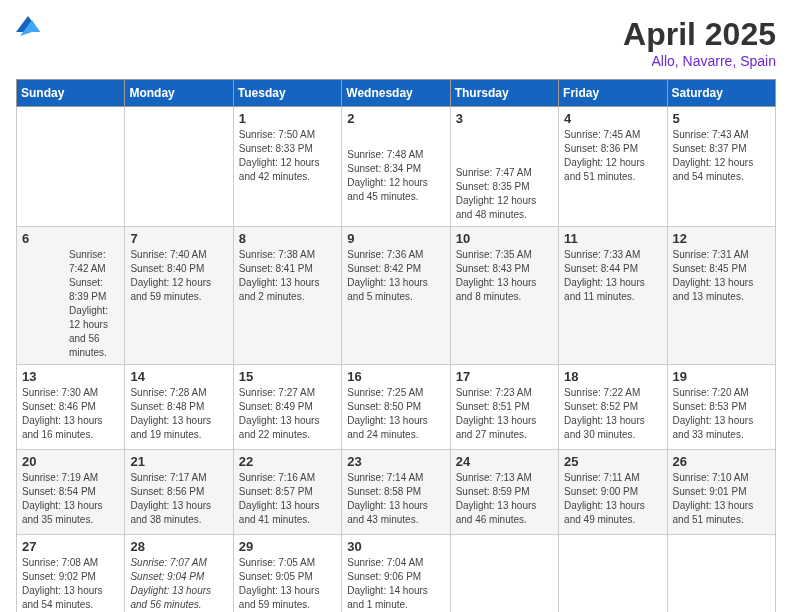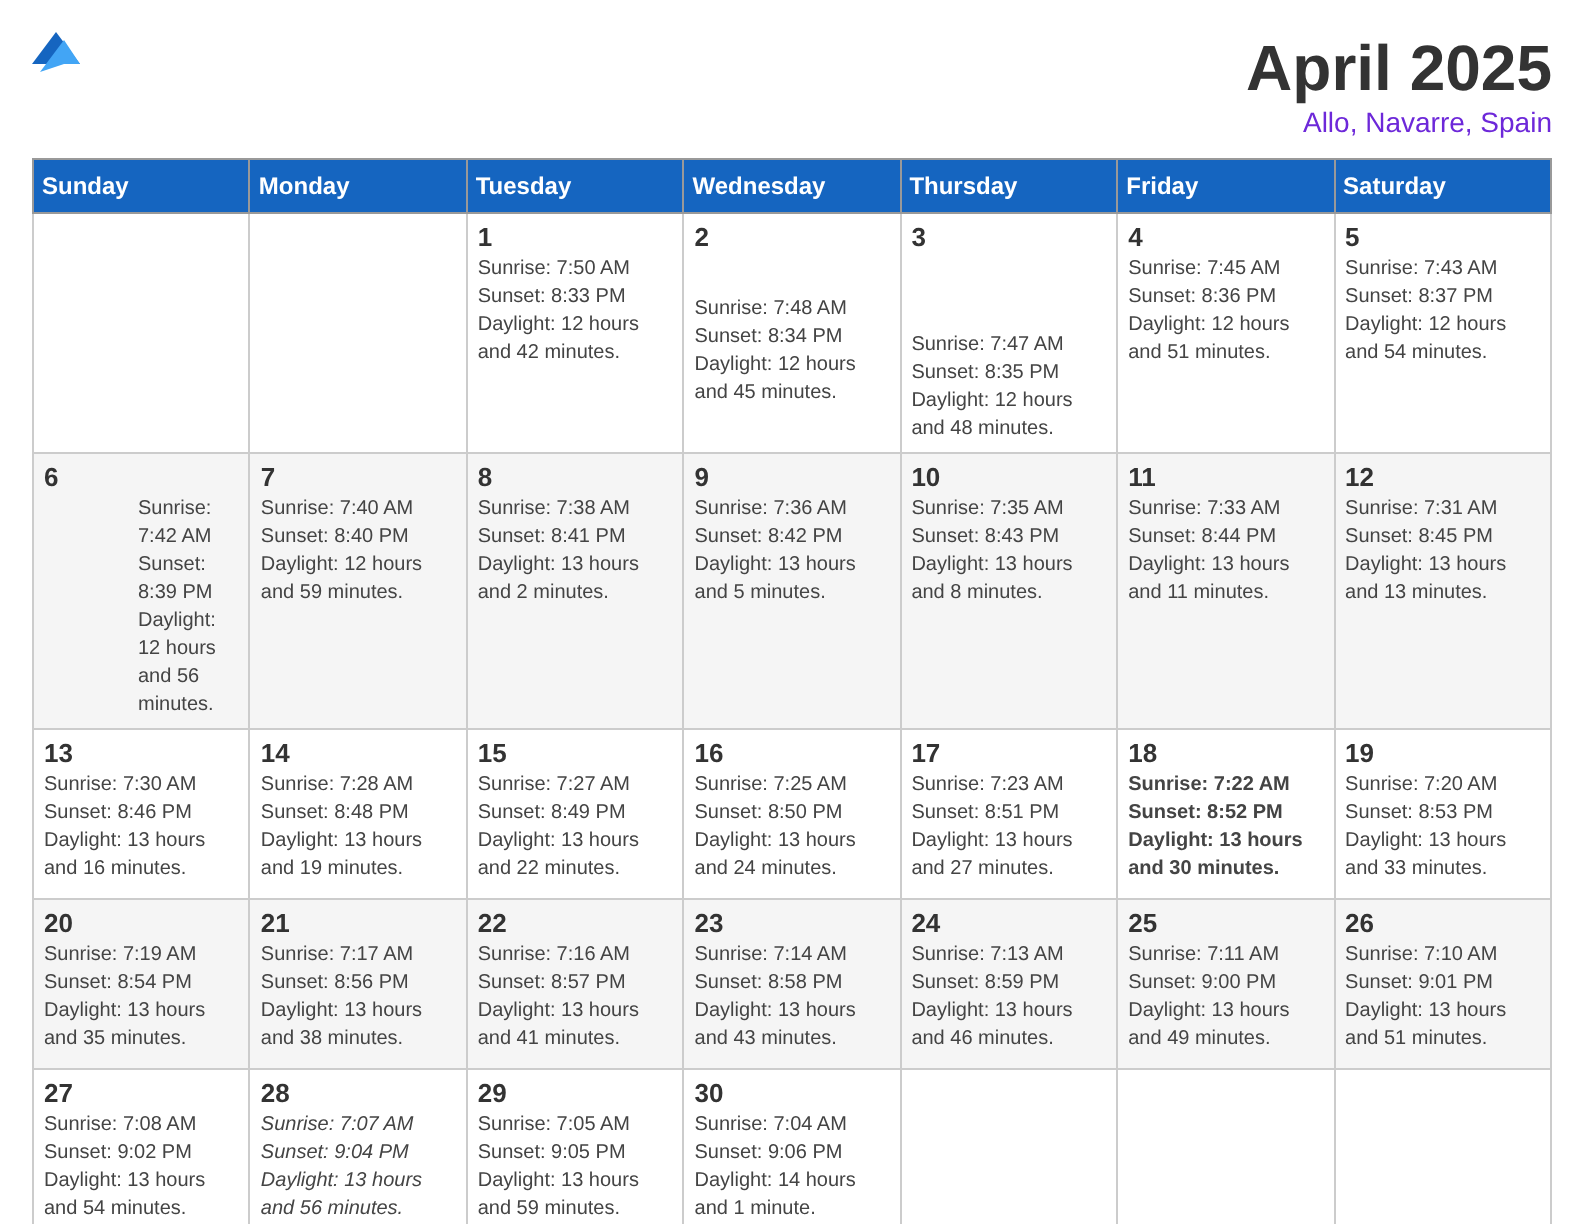--- a/index.html
+++ b/index.html
@@ -217,21 +217,21 @@
 Daylight: 13 hours and 24 minutes.</div>
         </td>
         <td>
           <span class="day-number">17</span>
           <div class="day-info" style="white-space: pre-wrap;">Sunrise: 7:23 AM
 Sunset: 8:51 PM
 Daylight: 13 hours and 27 minutes.</div>
         </td>
         <td>
           <span class="day-number">18</span>
-          <div class="day-info" style="white-space: pre-wrap; font-weight: bold;">Sunrise: 7:22 AM
+          <div class="day-info" style="white-space: pre-wrap;">Sunrise: 7:22 AM
 Sunset: 8:52 PM
 Daylight: 13 hours and 30 minutes.</div>
         </td>
         <td>
           <span class="day-number">19</span>
           <div class="day-info" style="white-space: pre-wrap;">Sunrise: 7:20 AM
 Sunset: 8:53 PM
 Daylight: 13 hours and 33 minutes.</div>
         </td>
       </tr>

